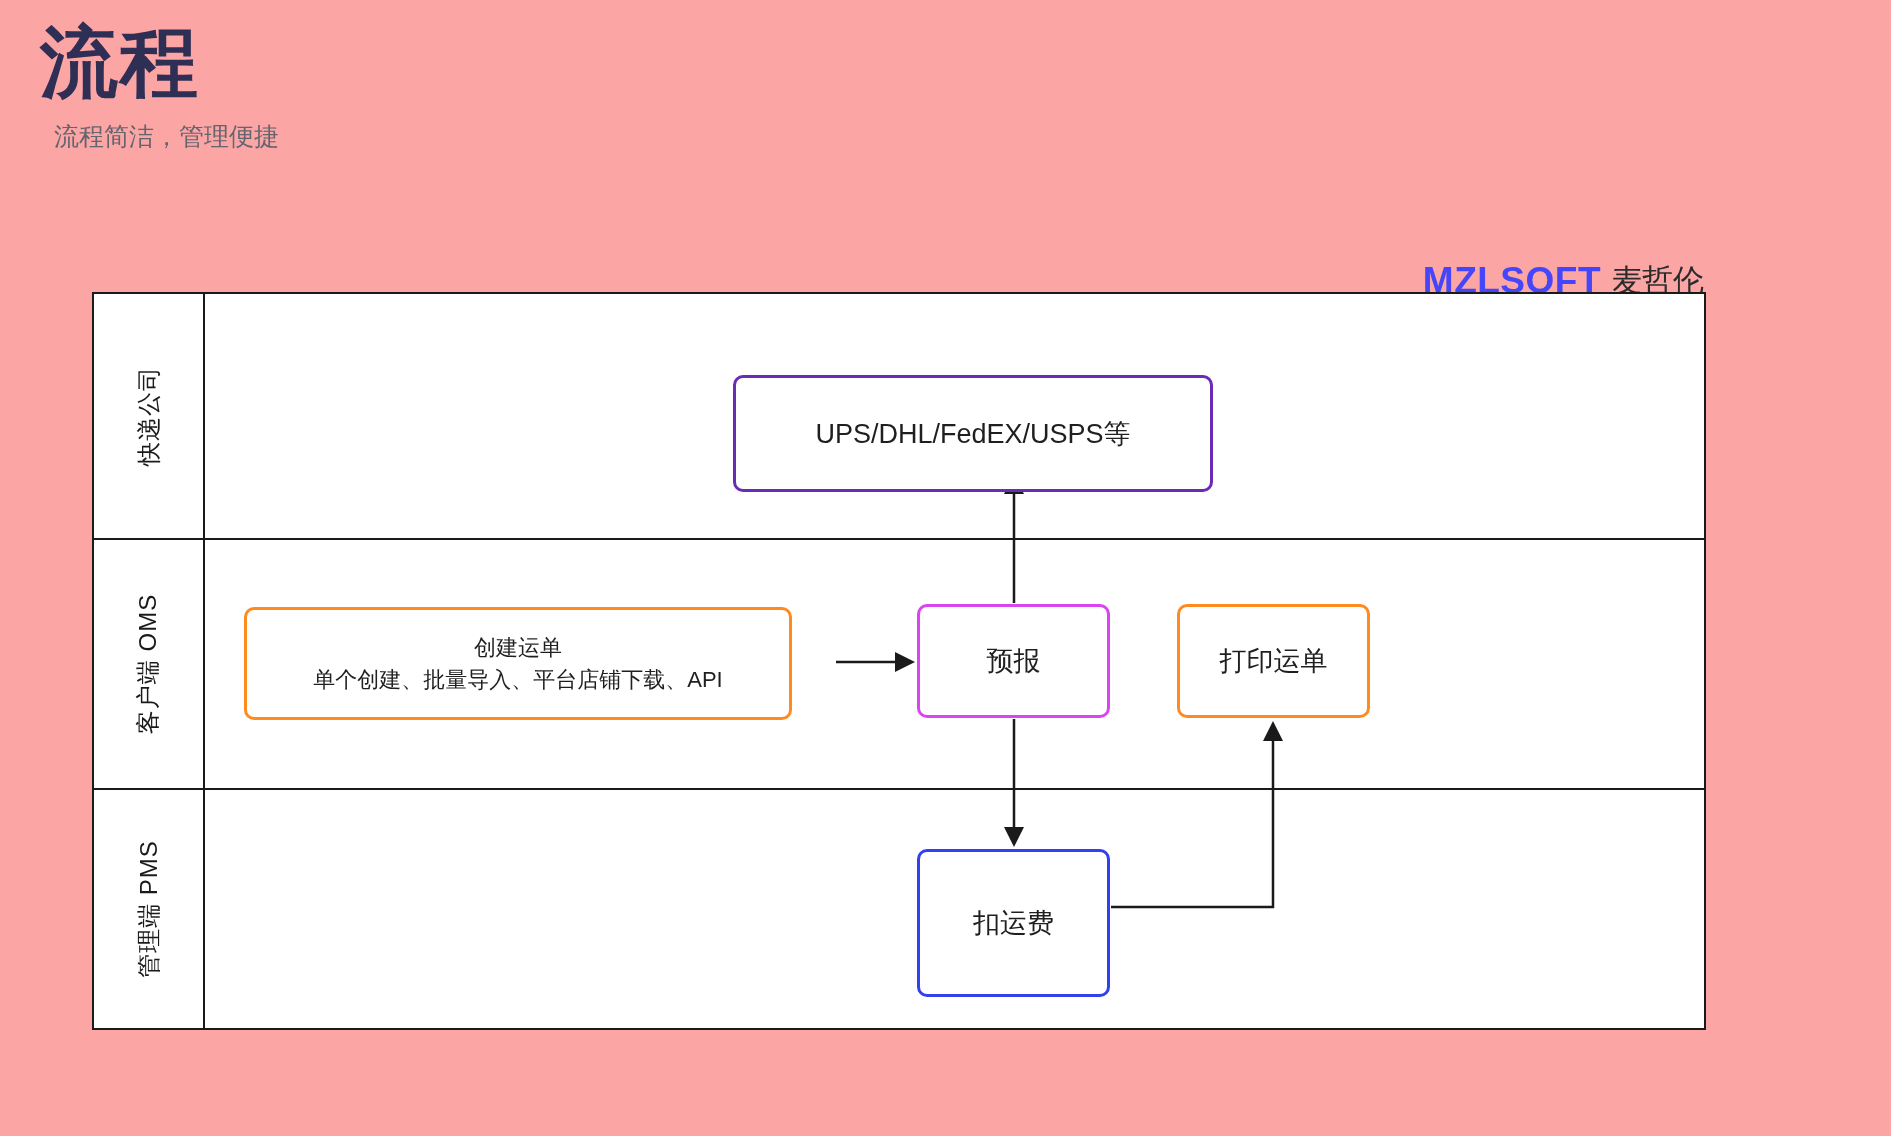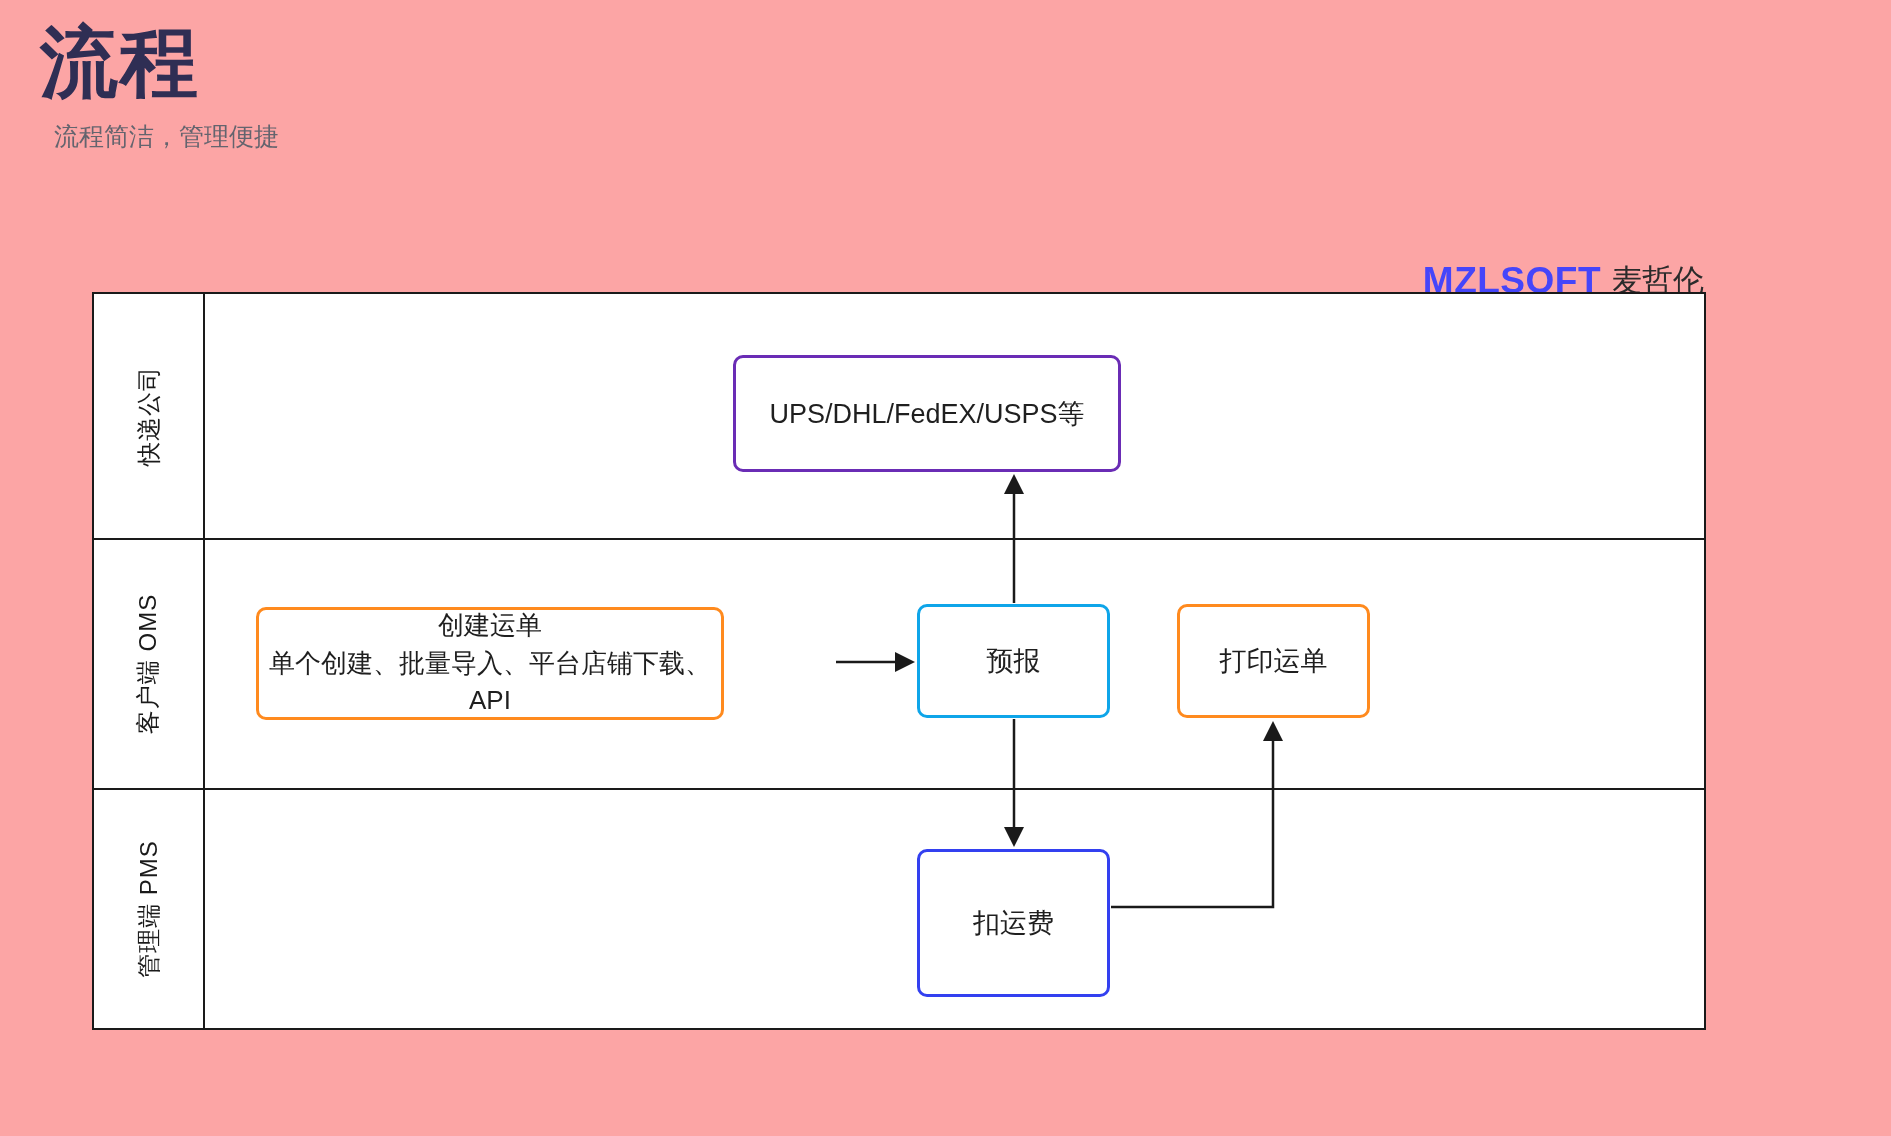--- a/index.html
+++ b/index.html
@@ -101,32 +101,32 @@
     display: flex;
     flex-direction: column;
     align-items: center;
     justify-content: center;
     text-align: center;
     font-size: 27px;
     color: #1f1f1f;
     z-index: 2;
   }
   .node-carriers {
-    left: 733px; top: 355px; width: 388px; height: 117px;
+    left: 733px; top: 375px; width: 480px; height: 117px;
     border: 3px solid #6a2cb5;
   }
   .node-create {
-    left: 256px; top: 607px; width: 468px; height: 113px;
+    left: 244px; top: 607px; width: 548px; height: 113px;
     border: 3px solid #ff8a1e;
-    font-size: 26px;
+    font-size: 22px;
     line-height: 1.45;
   }
   .node-forecast {
     left: 917px; top: 604px; width: 193px; height: 114px;
-    border: 3px solid #0ea5e9;
+    border: 3px solid #d946ef;
   }
   .node-print {
     left: 1177px; top: 604px; width: 193px; height: 114px;
     border: 3px solid #ff8a1e;
     justify-content: center;
   }
   .node-deduct {
     left: 917px; top: 849px; width: 193px; height: 148px;
     border: 3px solid #3340f0;
   }

